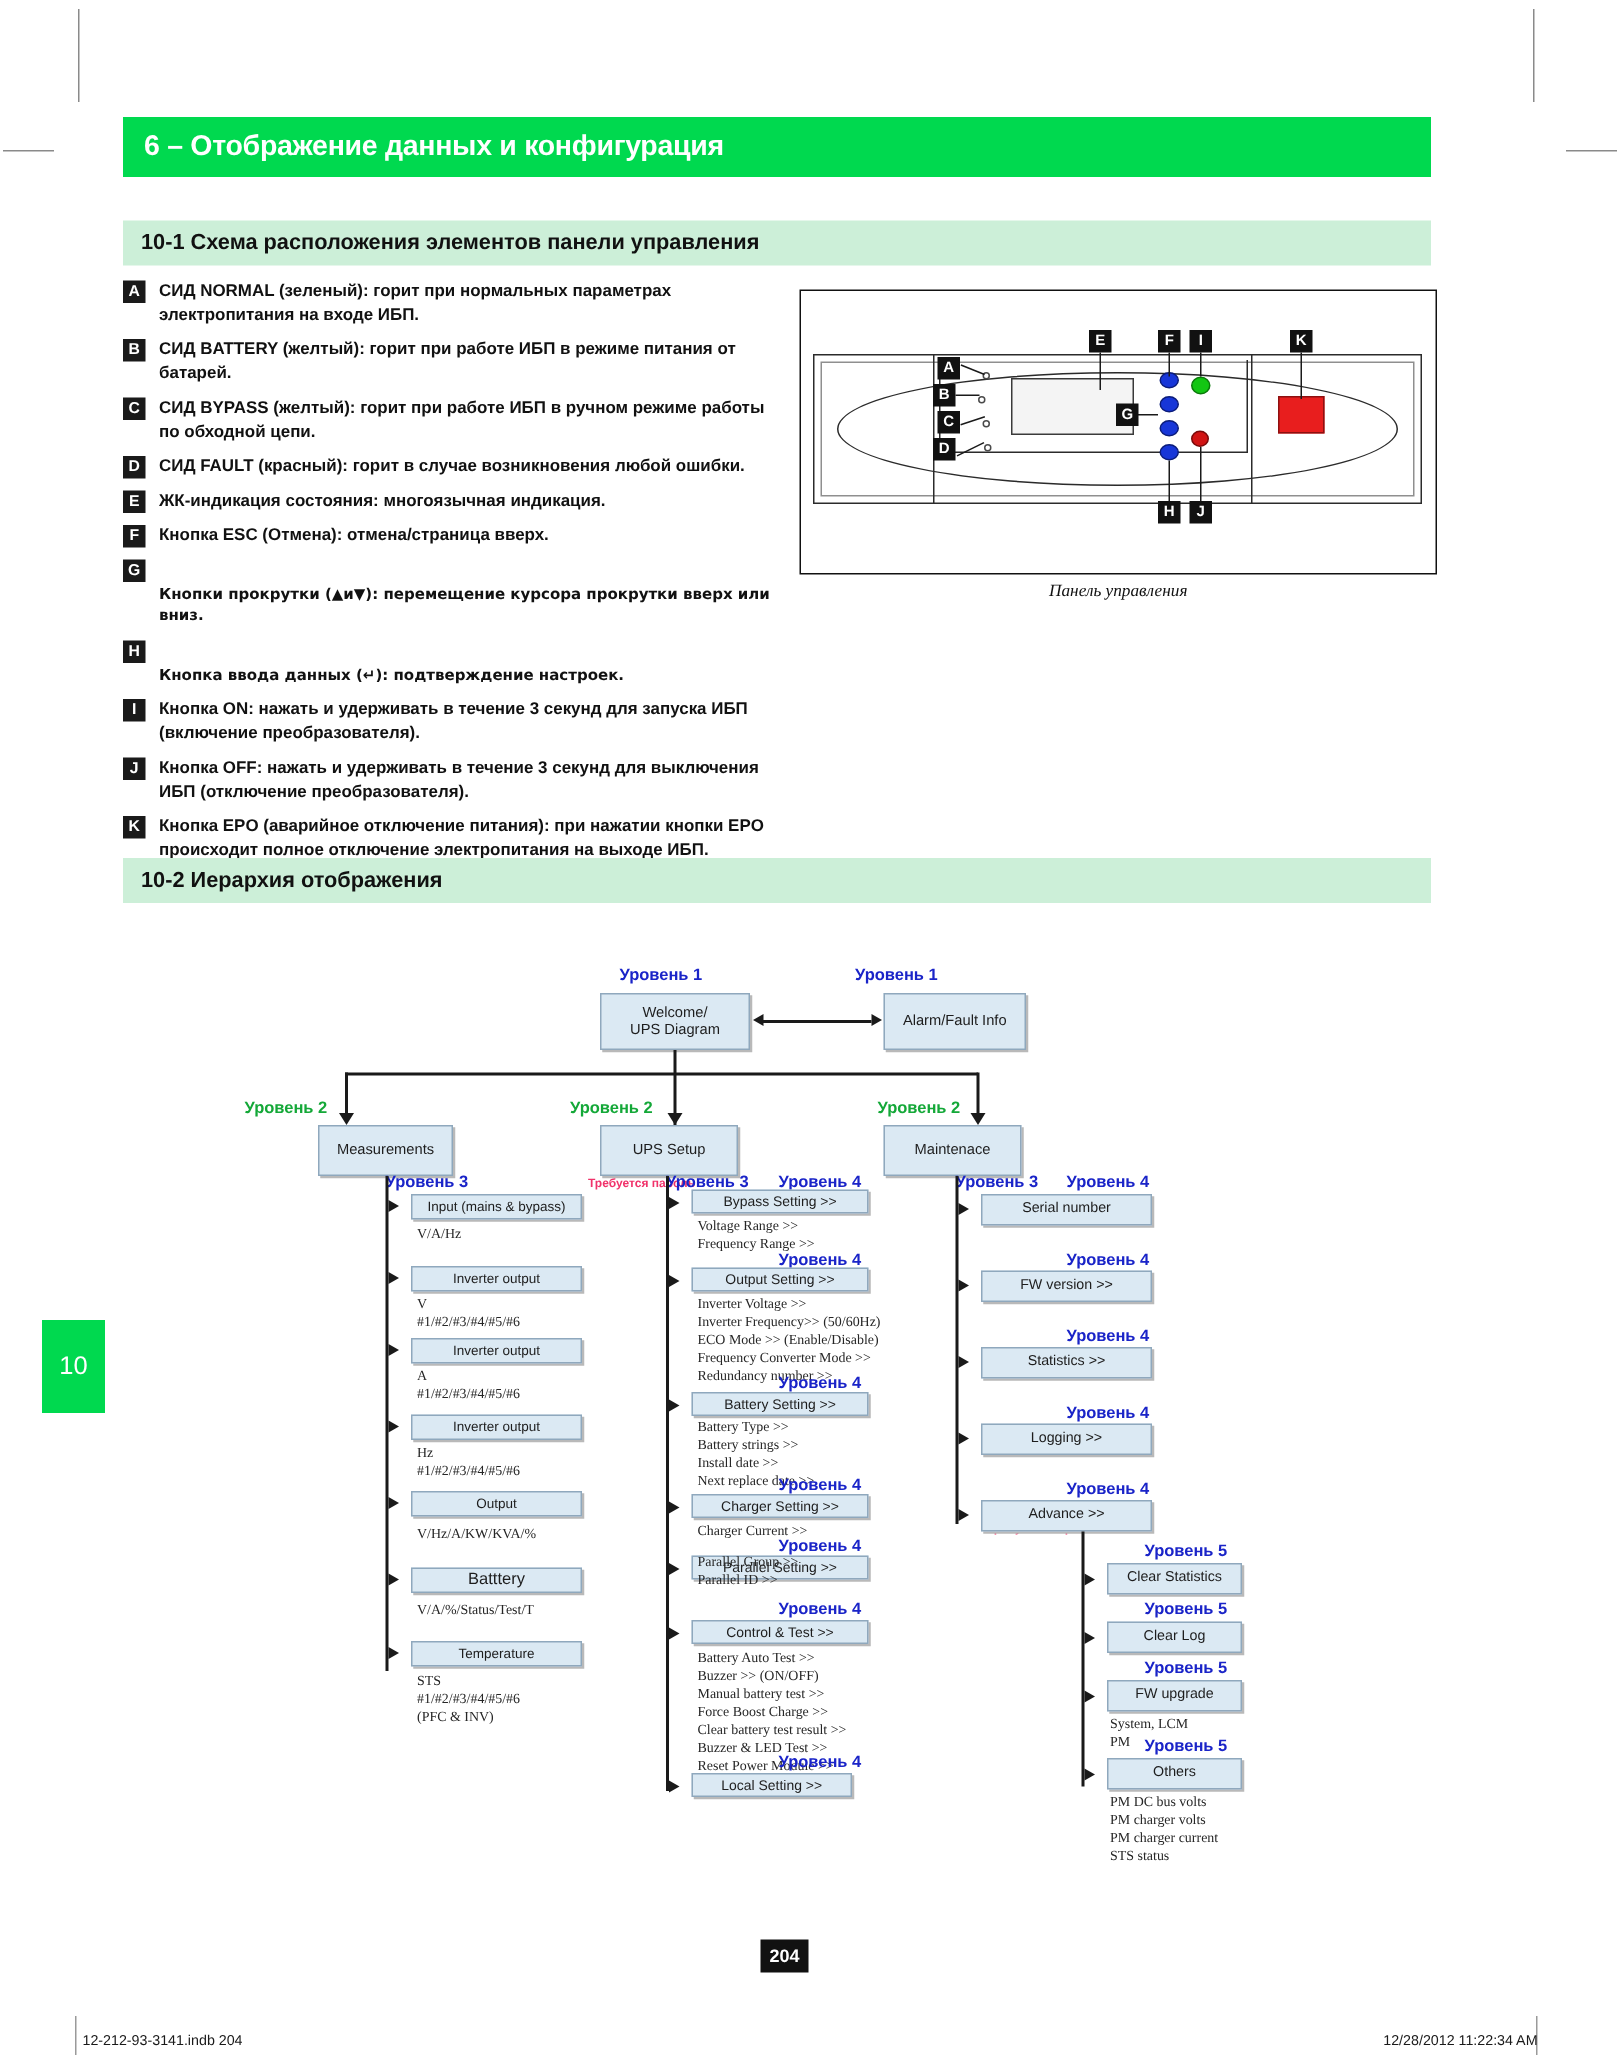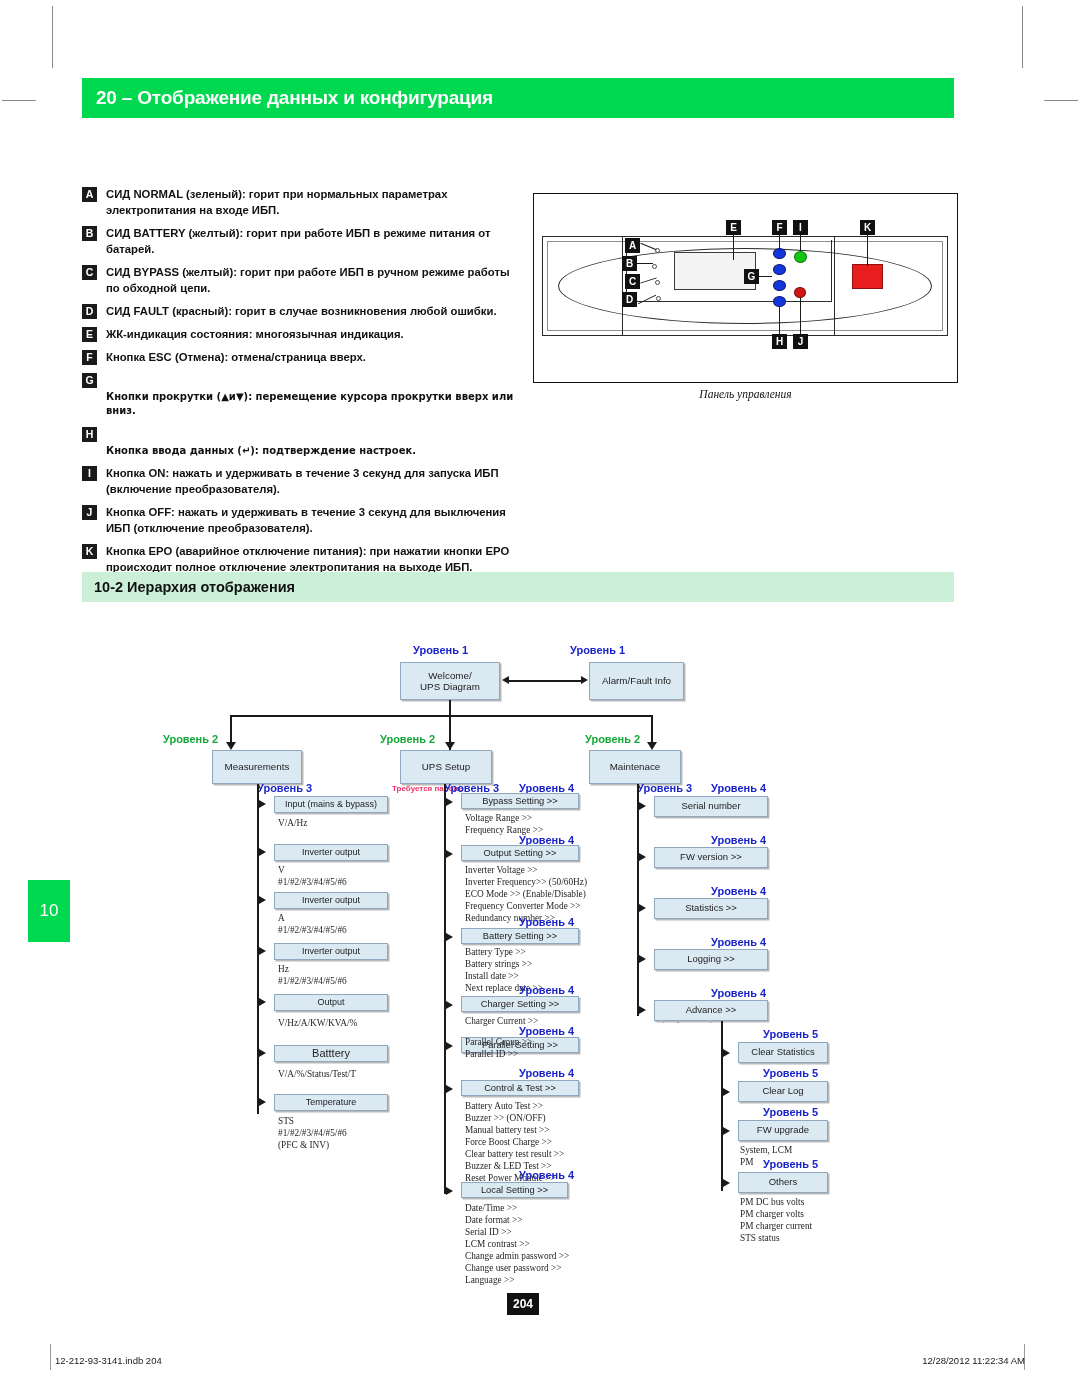--- a/index.html
+++ b/index.html
@@ -147,22 +147,23 @@
 
 <div id="page">
 
   <div class="crop v" style="left:52px; top:6px;"></div>
   <div class="crop v" style="left:1022px; top:6px;"></div>
   <div class="crop h" style="left:2px; top:100px;"></div>
   <div class="crop h" style="left:1044px; top:100px;"></div>
 
   <div class="chapter-tab">10</div>
 
-  <div class="title-bar">20 – Отображение данных и конфигурация</div>
-
+  <div class="title-bar">6 – Отображение данных и конфигурация</div>
+
+  <div class="section-bar" id="sec1">10-1 Схема расположения элементов панели управления</div>
 
   <div class="list">
     <div class="li">
         <div class="tag">A</div>
         <div class="li-txt">СИД NORMAL (зеленый): горит при нормальных параметрах электропитания на входе ИБП.</div>
       </div>
     <div class="li">
         <div class="tag">B</div>
         <div class="li-txt">СИД BATTERY (желтый): горит при работе ИБП в режиме питания от батарей.</div>
       </div>
@@ -373,27 +374,20 @@
 Buzzer  &gt;&gt; (ON/OFF)
 Manual battery test  &gt;&gt;
 Force Boost Charge  &gt;&gt;
 Clear battery test result &gt;&gt;
 Buzzer &amp; LED Test &gt;&gt;
 Reset Power Module &gt;&gt;</div>
 
     <div class="lv b" style="left:519px; top:533px;">Уровень  4</div>
     <div class="ar r" style="left:446px; top:551px;"></div>
     <div class="node sh" style="left:461px; top:546px; width:107px; height:16px; font-size:9.3px;">Local Setting &gt;&gt;</div>
-    <div class="sub" style="left:465px; top:566px;">Date/Time  &gt;&gt;
-Date format &gt;&gt;
-Serial ID &gt;&gt;
-LCM contrast  &gt;&gt;
-Change admin password  &gt;&gt;
-Change user password  &gt;&gt;
-Language  &gt;&gt;</div>
 
     <div class="lv b" style="left:637px; top:146px;">Уровень 3</div>
     <div class="ln v" style="left:637px; top:148px; height:232px;"></div>
 
     <div class="lv b" style="left:711px; top:146px;">Уровень  4</div>
     <div class="ar r" style="left:639px; top:166px;"></div>
     <div class="node sh" style="left:654px; top:160px; width:114px; height:21px; font-size:9.5px;">Serial number</div>
 
     <div class="lv b" style="left:711px; top:198px;">Уровень  4</div>
     <div class="ar r" style="left:639px; top:217px;"></div>

